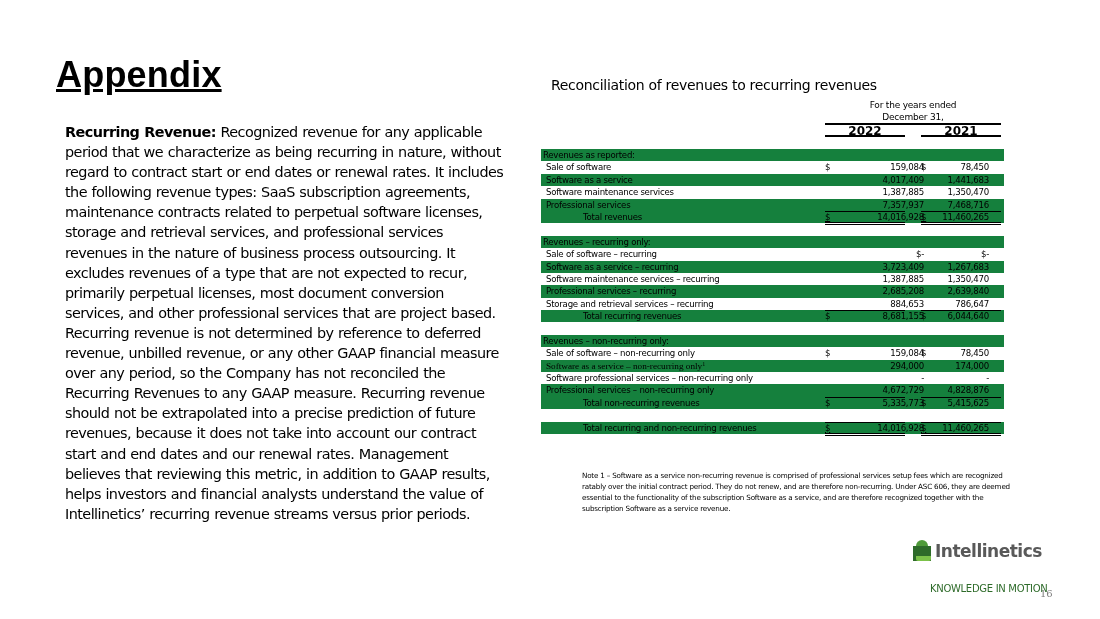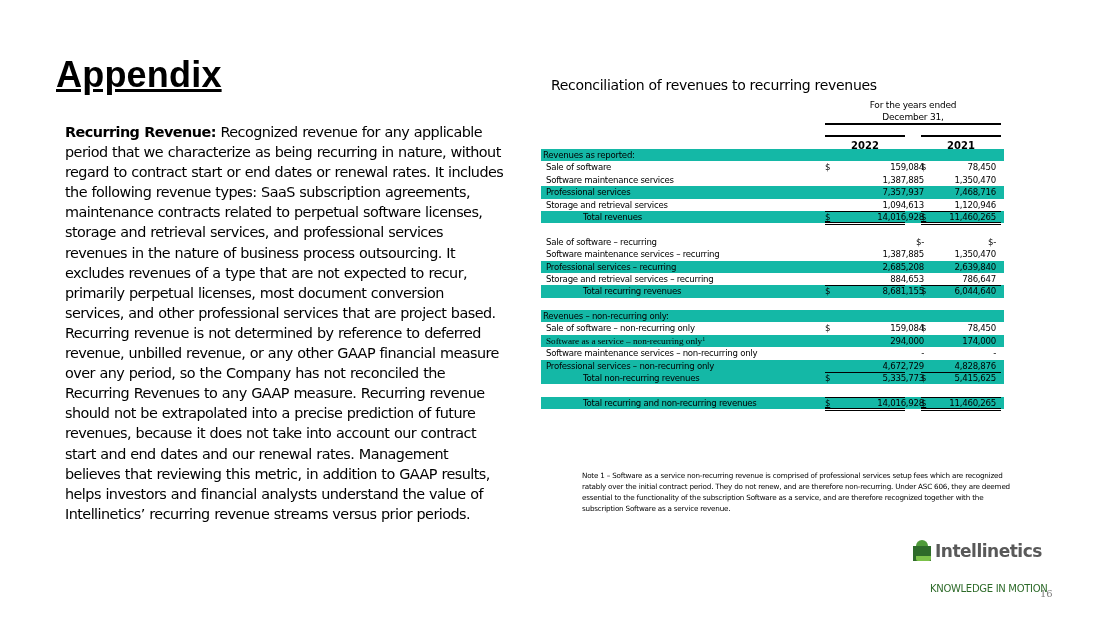--- a/index.html
+++ b/index.html
@@ -19,41 +19,41 @@
     .body-text b { font-weight: bold; }
     .table-title {
       position: absolute; left: 551px; top: 77px; font-size: 14px;
       font-family: "DejaVu Sans", sans-serif; letter-spacing: -0.3px;
     }
     .col-head {
       position: absolute; left: 825px; top: 99px; width: 176px; text-align: center;
       font-size: 9px; line-height: 12px; font-family: "DejaVu Sans", sans-serif; letter-spacing: -0.2px;
     }
     .head-rule { position: absolute; left: 825px; top: 123px; width: 176px; height: 1.5px; background: #000; }
-    .year { position: absolute; top: 140px; font-size: 10px; font-weight: bold; text-align: center;
+    .year { position: absolute; top: 124px; font-size: 12px; font-weight: bold; text-align: center;
       font-family: "DejaVu Sans", sans-serif; }
     .year-rule { position: absolute; top: 135px; height: 1.5px; background: #000; }
     .y22 { left: 825px; width: 80px; }
     .y21 { left: 921px; width: 80px; }
 
     .tbl { position: absolute; left: 541px; top: 149px; width: 463px;
       font-family: "DejaVu Sans", sans-serif; font-size: 8.6px; letter-spacing: -0.25px; }
     .row { position: relative; height: 12.4px; line-height: 12.4px; }
-    .row.band { background: #14b8a6; }
+    .row.band { background: #15803d; }
     .row .lab { position: absolute; left: 2px; white-space: nowrap; }
     .row .lab.ind1 { left: 5px; }
     .row .lab.ind2 { left: 10px; margin-left: 32px; }
     .row .lab.serif { font-family: "Liberation Serif", serif; font-size: 9.2px; letter-spacing: 0; }
     .row .lab sup { font-size: 6px; vertical-align: top; line-height: 8px; }
     .row .cur { position: absolute; white-space: nowrap; }
     .row .c1 { left: 284px; }
     .row .c2 { left: 380px; }
     .row .v { position: absolute; text-align: right; white-space: nowrap; }
     .row .v1 { right: 80px; width: 90px; }
-    .row .v2 { right: 8px; width: 90px; padding-left: 27px; }
+    .row .v2 { right: 15px; width: 90px; padding-left: 27px; }
     .spacer { height: 12.4px; }
     .rule { position: absolute; height: 0; }
     .rule.r1 { left: 284px; width: 80px; }
     .rule.r2 { left: 380px; width: 80px; }
     .rule.single { border-top: 1px solid #000; }
     .rule.double { border-top: 3px double #000; }
     .u { text-decoration: underline; }
 
     .note {
       position: absolute; left: 582px; top: 470px; width: 430px;
@@ -92,52 +92,60 @@
     <div class="row band">
       <span class="lab "><span>Revenues as reported:</span></span>
     </div>
     <div class="row">
       <span class="lab ind1"><span>Sale of software</span></span>
       <span class="cur c1">$</span>
       <span class="cur c2">$</span>
       <span class="v v1">159,084</span>
       <span class="v v2">78,450</span>
     </div>
+    <div class="row band">
+      <span class="lab ind1"><span>Software as a service</span></span>
+      <span class="v v1">4,017,409</span>
+      <span class="v v2">1,441,683</span>
+    </div>
     <div class="row">
       <span class="lab ind1"><span>Software maintenance services</span></span>
       <span class="v v1">1,387,885</span>
       <span class="v v2">1,350,470</span>
     </div>
     <div class="row band">
       <span class="lab ind1"><span>Professional services</span></span>
       <span class="v v1">7,357,937</span>
       <span class="v v2">7,468,716</span>
-    </div>
-    <div class="row">
-      <span class="lab ind1"><span>Storage and retrieval services</span></span>
-      <span class="v v1">1,094,613</span>
-      <span class="v v2">1,120,946</span>
     </div>
     <div class="row band">
       <span class="lab ind2"><span>Total revenues</span></span>
       <span class="cur c1 u">$</span>
       <span class="cur c2 u">$</span>
       <span class="v v1">14,016,928</span>
       <span class="v v2">11,460,265</span>
       <div class="rule r1 single" style="top: 0px;"></div>
       <div class="rule r2 single" style="top: 0px;"></div>
       <div class="rule r1 double" style="top: 11px;"></div>
       <div class="rule r2 double" style="top: 11px;"></div>
     </div>
     <div class="spacer"></div>
+    <div class="row band">
+      <span class="lab "><span>Revenues – recurring only:</span></span>
+    </div>
     <div class="row">
       <span class="lab ind1"><span>Sale of software – recurring</span></span>
       <span class="v v1">$-</span>
       <span class="v v2">$-</span>
     </div>
+    <div class="row band">
+      <span class="lab ind1"><span>Software as a service – recurring</span></span>
+      <span class="v v1">3,723,409</span>
+      <span class="v v2">1,267,683</span>
+    </div>
     <div class="row">
       <span class="lab ind1"><span>Software maintenance services – recurring</span></span>
       <span class="v v1">1,387,885</span>
       <span class="v v2">1,350,470</span>
     </div>
     <div class="row band">
       <span class="lab ind1"><span>Professional services – recurring</span></span>
       <span class="v v1">2,685,208</span>
       <span class="v v2">2,639,840</span>
     </div>
@@ -165,21 +173,21 @@
       <span class="cur c2">$</span>
       <span class="v v1">159,084</span>
       <span class="v v2">78,450</span>
     </div>
     <div class="row band">
       <span class="lab ind1 serif"><span>Software as a service – non-recurring only</span><sup>1</sup></span>
       <span class="v v1">294,000</span>
       <span class="v v2">174,000</span>
     </div>
     <div class="row">
-      <span class="lab ind1"><span>Software maintenance services – non-recurring only</span></span>
+      <span class="lab ind1"><span>Software professional services – non-recurring only</span></span>
       <span class="v v1">-</span>
       <span class="v v2">-</span>
     </div>
     <div class="row band">
       <span class="lab ind1"><span>Professional services – non-recurring only</span></span>
       <span class="v v1">4,672,729</span>
       <span class="v v2">4,828,876</span>
     </div>
     <div class="row band">
       <span class="lab ind2"><span>Total non-recurring revenues</span></span>

